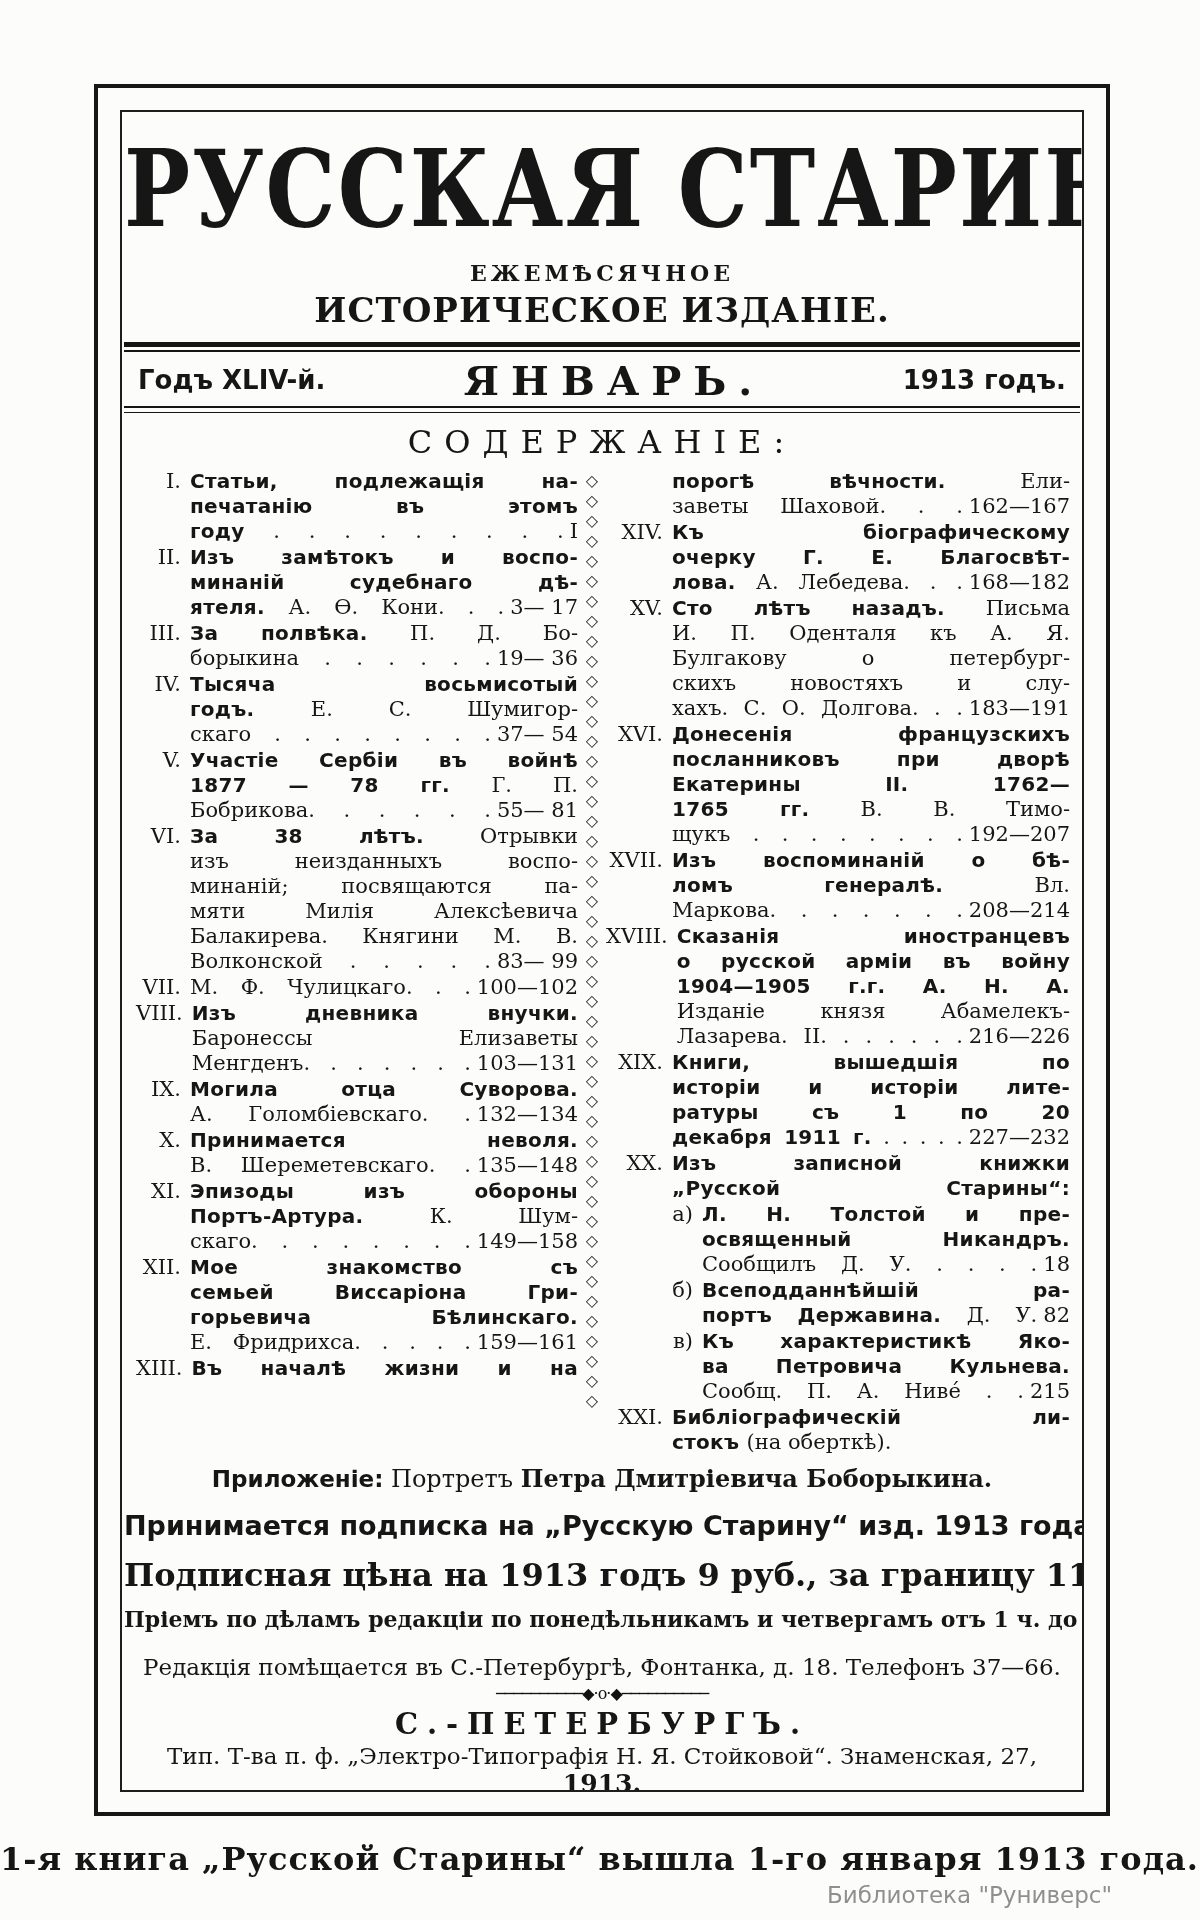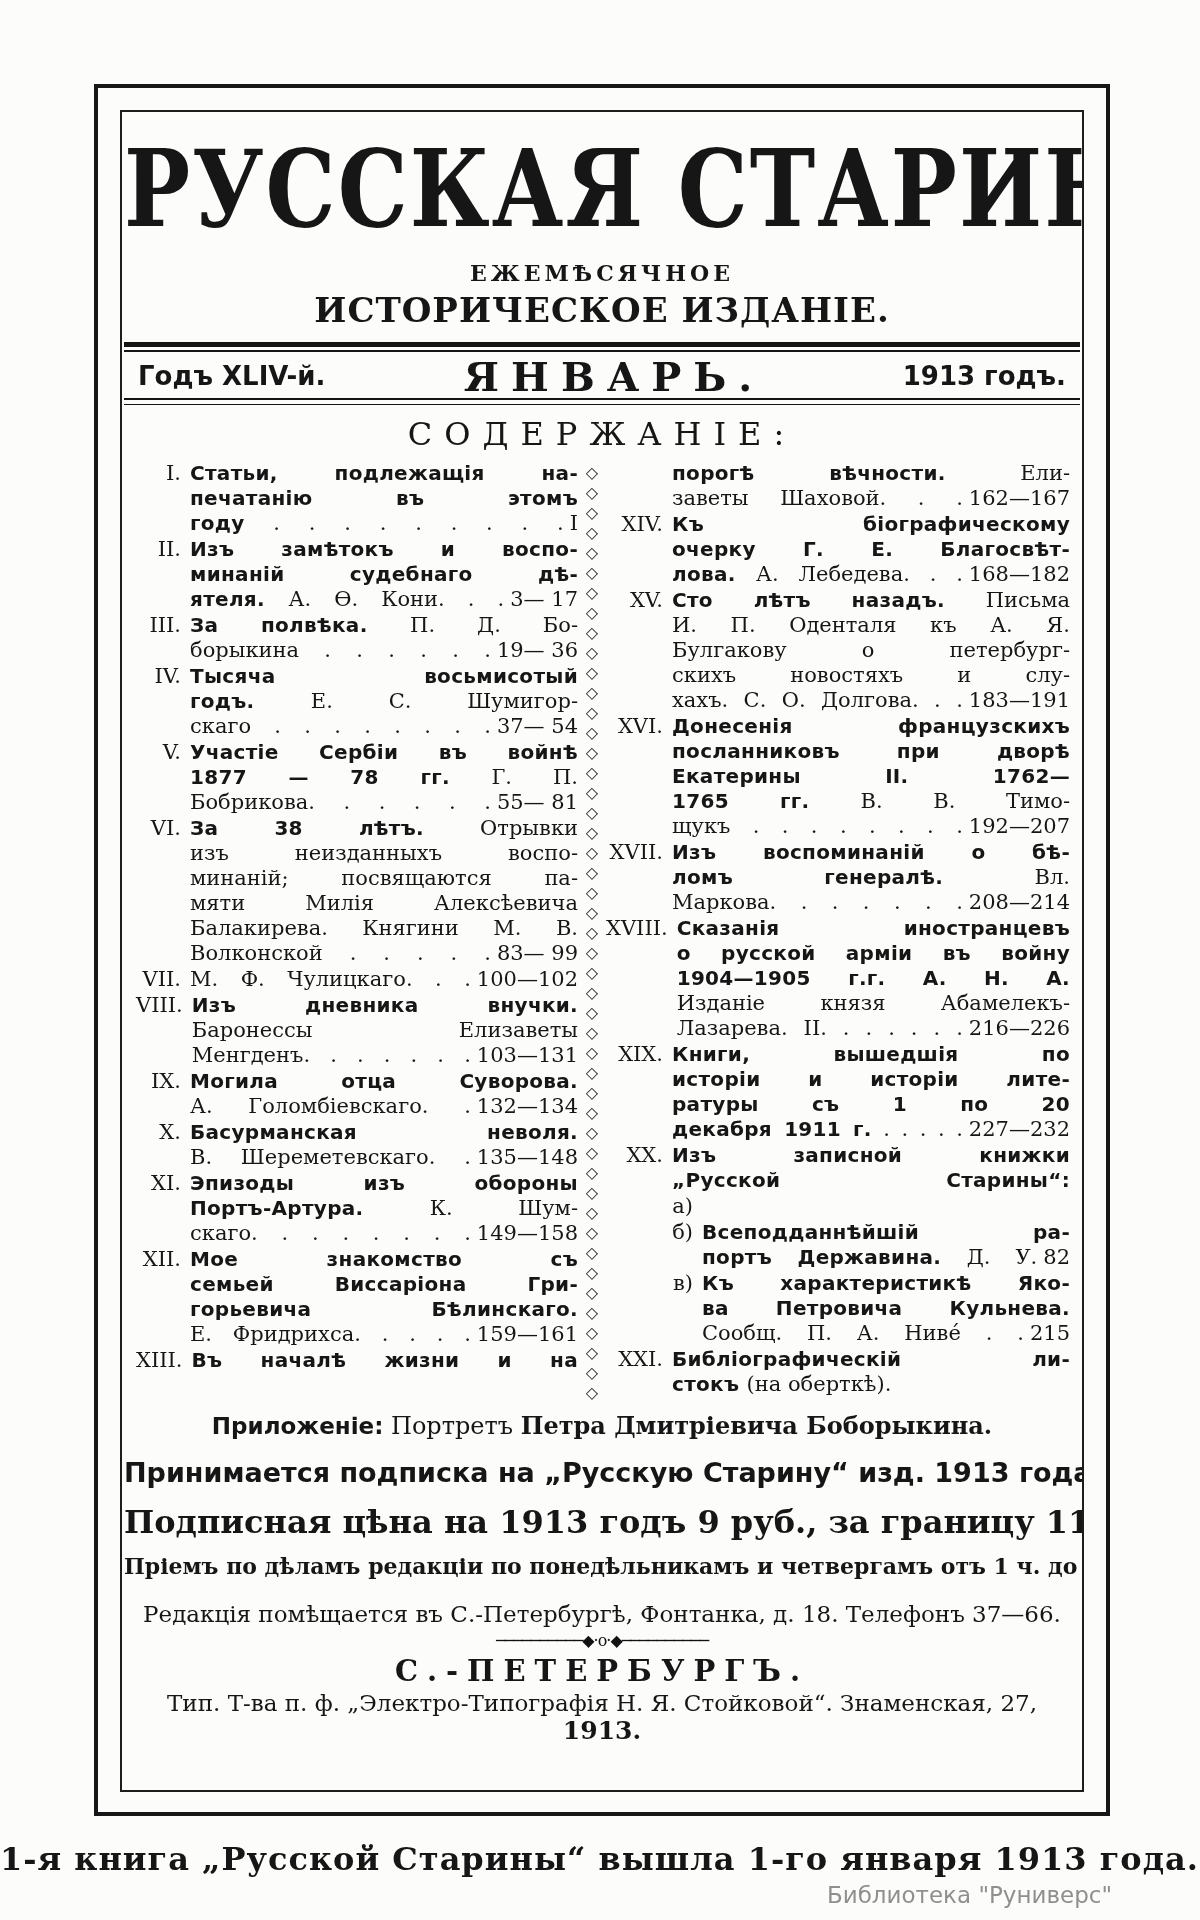--- a/index.html
+++ b/index.html
@@ -40,21 +40,21 @@
     letter-spacing:4px; font-weight:bold; margin-top:8px;
   }
   .subtitle2{
     text-align:center; font-size:34px; line-height:40px;
     letter-spacing:1px; font-weight:bold; margin-top:4px;
   }
   .rule-a{ border-top:5px solid #151515; border-bottom:2px solid #151515; height:10px; margin-top:12px; }
   .rule-b{ border-top:2px solid #151515; border-bottom:1px solid #151515; height:7px; }
   .band{
     display:flex; align-items:center; justify-content:space-between;
-    padding:4px 14px 2px 14px; height:46px;
+    padding:4px 14px 2px 14px; height:54px;
   }
   .band-left,.band-right{
     font-family:"DejaVu Sans","Liberation Sans",sans-serif;
     font-weight:bold; font-size:26px; white-space:nowrap;
   }
   .band-center{
     font-weight:bold; font-size:40px; letter-spacing:12px; white-space:nowrap;
   }
 
   
@@ -271,21 +271,21 @@
                   <div class="line">
                     <span class="txt"><span class="rt">А. Голомбіевскаго. .</span></span>
                     <span class="pg">132—134</span>
                   </div>
                 </div>
               </div>
               <div class="entry">
                 <span class="num">X.</span>
                 <div class="ebody">
                   <div class="line">
-                    <span class="txt"><span class="bt">Басурманская неволя.</span></span>
+                    <span class="txt"><span class="bt">Принимается неволя.</span></span>
                   </div>
                   <div class="line">
                     <span class="txt"><span class="rt">В. Шереметевскаго. .</span></span>
                     <span class="pg">135—148</span>
                   </div>
                 </div>
               </div>
               <div class="entry">
                 <span class="num">XI.</span>
                 <div class="ebody">
@@ -505,20 +505,32 @@
                   <div class="line">
                     <span class="txt"><span class="bt">Изъ записной книжки</span></span>
                   </div>
                   <div class="line">
                     <span class="txt"><span class="bt">„Русской Старины“:</span></span>
                   </div>
                 </div>
               </div>
               <div class="entry sub">
                 <span class="num">а)</span>
+                <div class="ebody">
+                  <div class="line">
+                    <span class="txt"><span class="bt">Л. Н. Толстой и пре-</span></span>
+                  </div>
+                  <div class="line">
+                    <span class="txt"><span class="bt">освященный Никандръ.</span></span>
+                  </div>
+                  <div class="line">
+                    <span class="txt"><span class="rt">Сообщилъ Д. У. . . . .</span></span>
+                    <span class="pg">18</span>
+                  </div>
+                </div>
               </div>
               <div class="entry sub">
                 <span class="num">б)</span>
                 <div class="ebody">
                   <div class="line">
                     <span class="txt"><span class="bt">Всеподданнѣйшій ра-</span></span>
                   </div>
                   <div class="line">
                     <span class="txt"><span class="bt">портъ Державина. </span><span class="rt">Д. У.</span></span>
                     <span class="pg">82</span>

